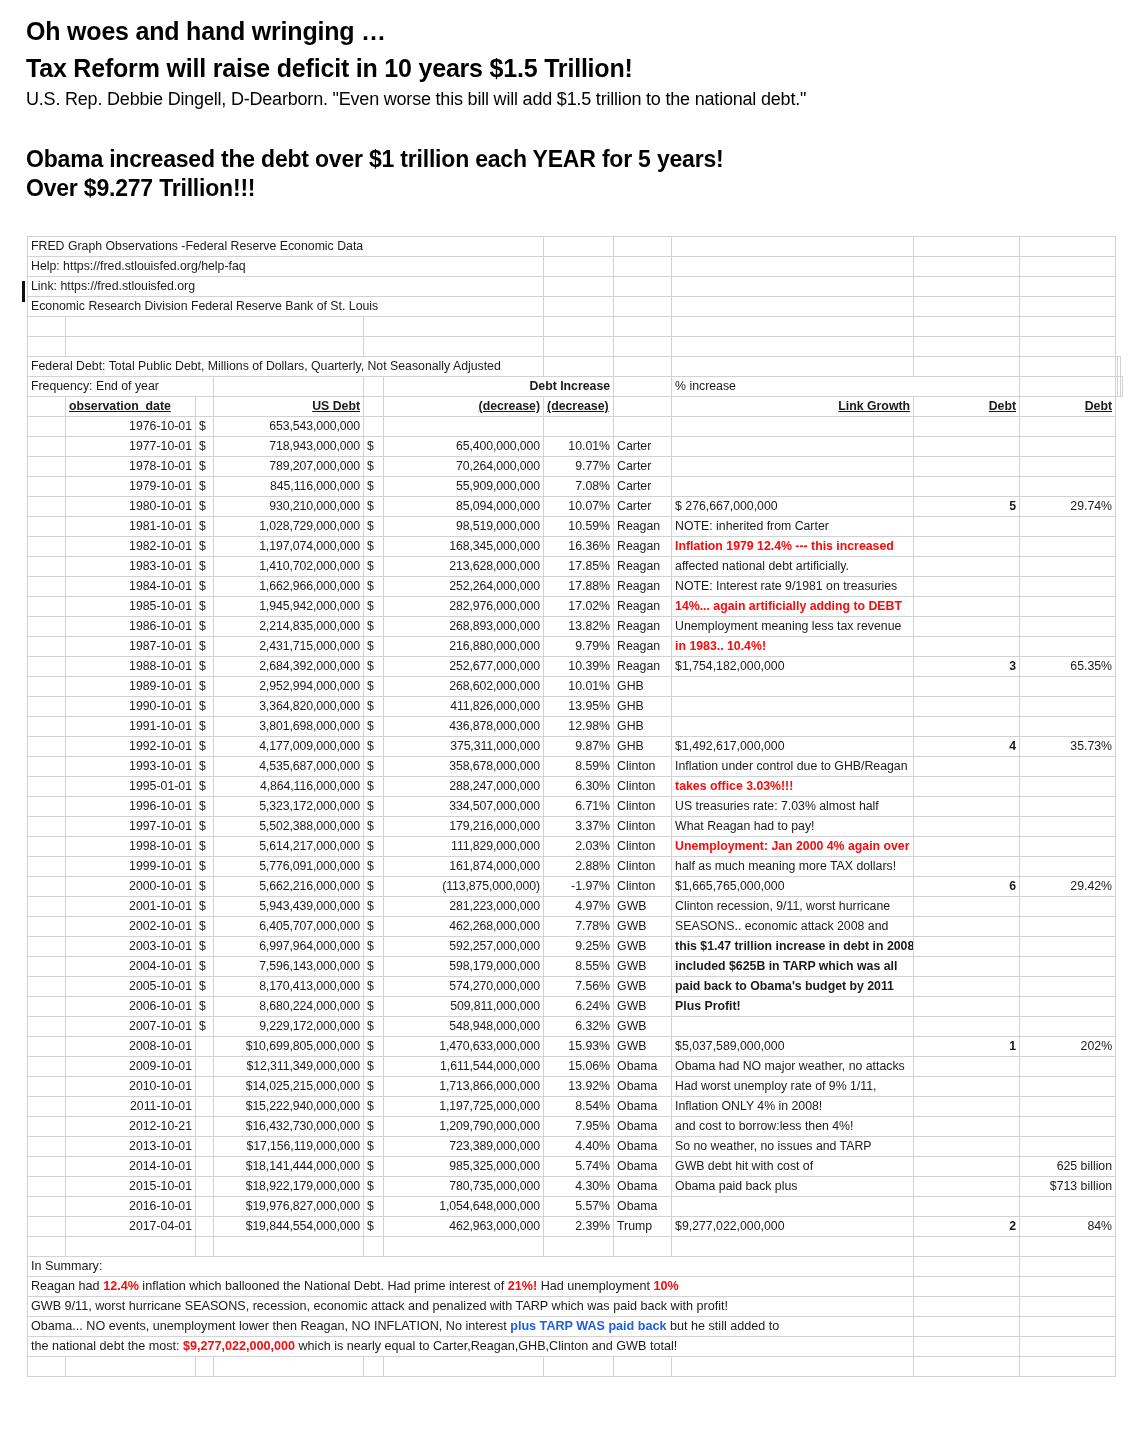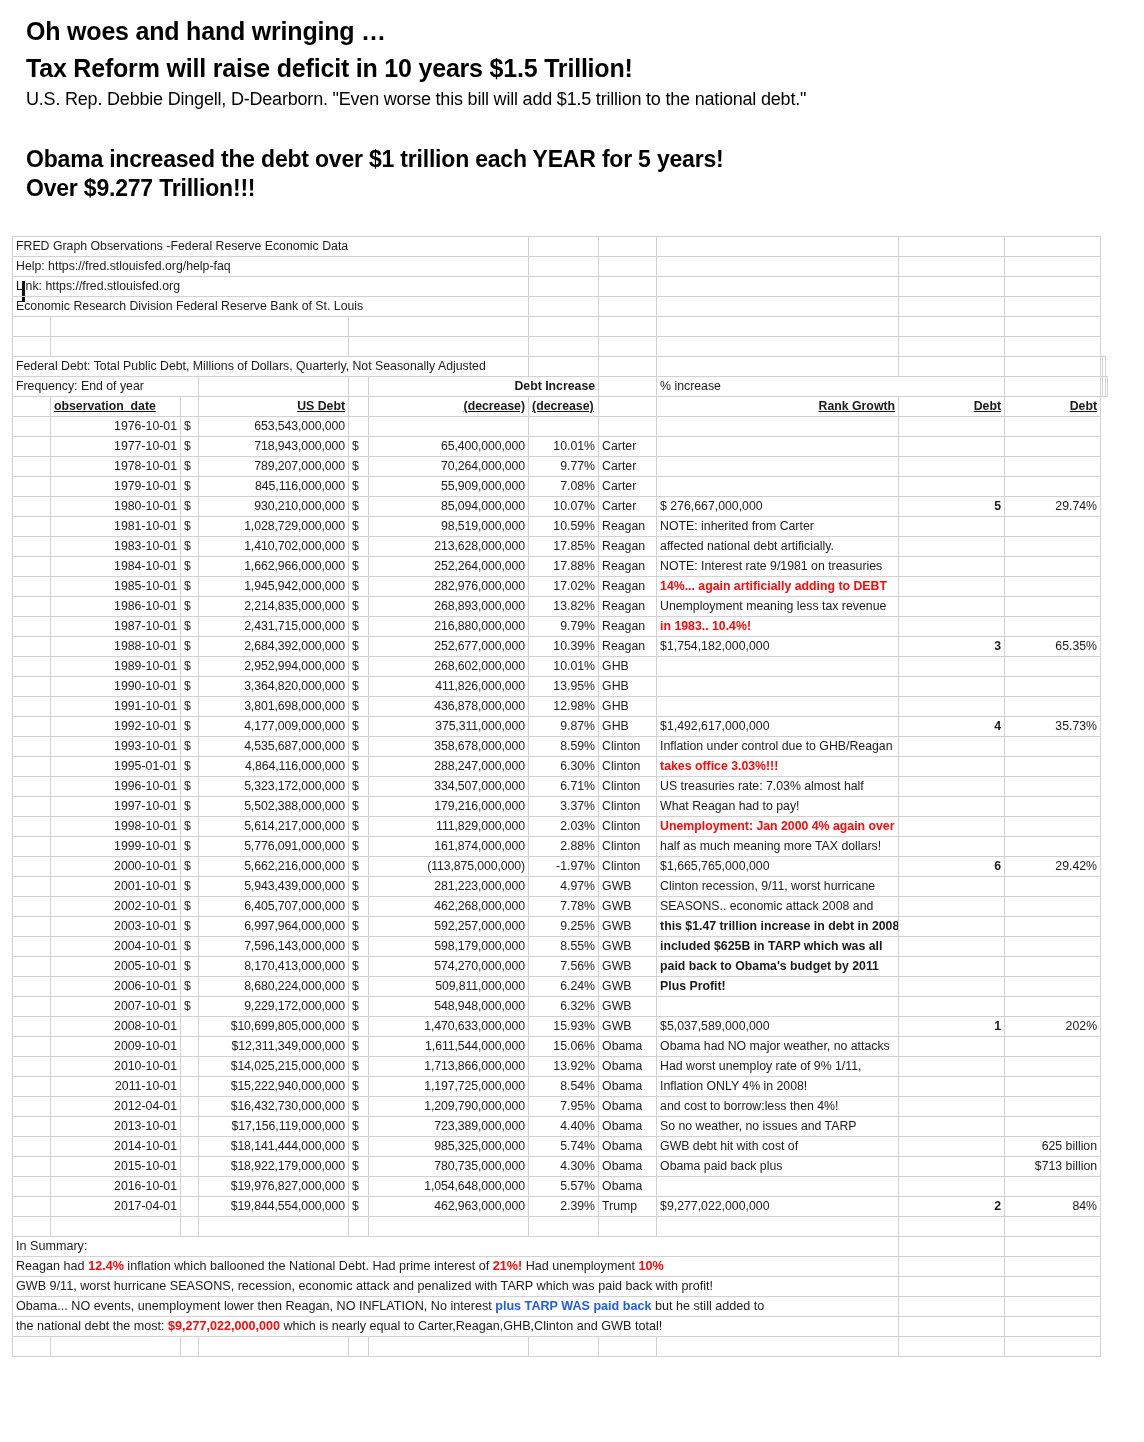--- a/index.html
+++ b/index.html
@@ -13,21 +13,21 @@
 
   
   .headlines{padding:16px 0 0 26px;}
   .hl1{font-size:25px;font-weight:bold;line-height:1.22;letter-spacing:-0.2px;}
   .hl2{font-size:25px;font-weight:bold;line-height:1.22;letter-spacing:-0.2px;margin-top:6px;}
   .sub{font-size:18px;font-weight:normal;line-height:1.25;margin-top:5px;letter-spacing:-0.2px;}
   .hl3{font-size:23px;font-weight:bold;line-height:1.25;letter-spacing:-0.2px;margin-top:34px;}
   .hl4{font-size:23px;font-weight:bold;line-height:1.25;letter-spacing:-0.2px;margin-top:1px;}
 
   
-  .sheet-wrap{position:absolute;left:12px;top:236px;width:1096px;}
+  .sheet-wrap{position:absolute;left:27px;top:236px;width:1096px;}
   table.sheet{border-collapse:collapse;table-layout:fixed;width:1096px;
               font-size:12.3px;color:#1a1a1a;}
   table.sheet td{
     border:1px solid #d2d2d2;
     height:19px;
     padding:0 3px;
     vertical-align:middle;
     white-space:nowrap;
     overflow:hidden;
     line-height:17px;
@@ -157,21 +157,21 @@
           </tr>
           <tr>
             <td></td>
             <td class="c b u">observation_date</td>
             <td></td>
             <td class="r b u">US Debt</td>
             <td></td>
             <td class="r b u">(decrease)</td>
             <td class="l b u">(decrease)</td>
             <td></td>
-            <td class="r b u">Rank Growth</td>
+            <td class="r b u">Link Growth</td>
             <td class="r b u">Debt</td>
             <td class="r b u">Debt</td>
           </tr>
           <tr>
             <td></td>
             <td class="r">1976-10-01</td>
             <td class="dollar">$</td>
             <td class="r tight">653,543,000,000</td>
             <td class="dollar"></td>
             <td class="r tight"></td>
@@ -241,20 +241,33 @@
             <td class="dollar">$</td>
             <td class="r tight">98,519,000,000</td>
             <td class="r">10.59%</td>
             <td class="l">Reagan</td>
             <td class="l">NOTE: inherited from Carter</td>
             <td class="r b"></td>
             <td class="r"></td>
           </tr>
           <tr>
             <td></td>
+            <td class="r">1982-10-01</td>
+            <td class="dollar">$</td>
+            <td class="r tight">1,197,074,000,000</td>
+            <td class="dollar">$</td>
+            <td class="r tight">168,345,000,000</td>
+            <td class="r">16.36%</td>
+            <td class="l">Reagan</td>
+            <td class="l red">Inflation 1979  12.4% --- this increased</td>
+            <td class="r b"></td>
+            <td class="r"></td>
+          </tr>
+          <tr>
+            <td></td>
             <td class="r">1983-10-01</td>
             <td class="dollar">$</td>
             <td class="r tight">1,410,702,000,000</td>
             <td class="dollar">$</td>
             <td class="r tight">213,628,000,000</td>
             <td class="r">17.85%</td>
             <td class="l">Reagan</td>
             <td class="l">affected national debt artificially.</td>
             <td class="r b"></td>
             <td class="r"></td>
@@ -605,21 +618,21 @@
             <td class="dollar">$</td>
             <td class="r tight">1,197,725,000,000</td>
             <td class="r">8.54%</td>
             <td class="l">Obama</td>
             <td class="l">Inflation ONLY 4% in 2008!</td>
             <td class="r b"></td>
             <td class="r"></td>
           </tr>
           <tr>
             <td></td>
-            <td class="r">2012-04-01</td>
+            <td class="r">2012-10-21</td>
             <td class="dollar"></td>
             <td class="r tight">$16,432,730,000,000</td>
             <td class="dollar">$</td>
             <td class="r tight">1,209,790,000,000</td>
             <td class="r">7.95%</td>
             <td class="l">Obama</td>
             <td class="l">and cost to borrow:less then 4%!</td>
             <td class="r b"></td>
             <td class="r"></td>
           </tr>

